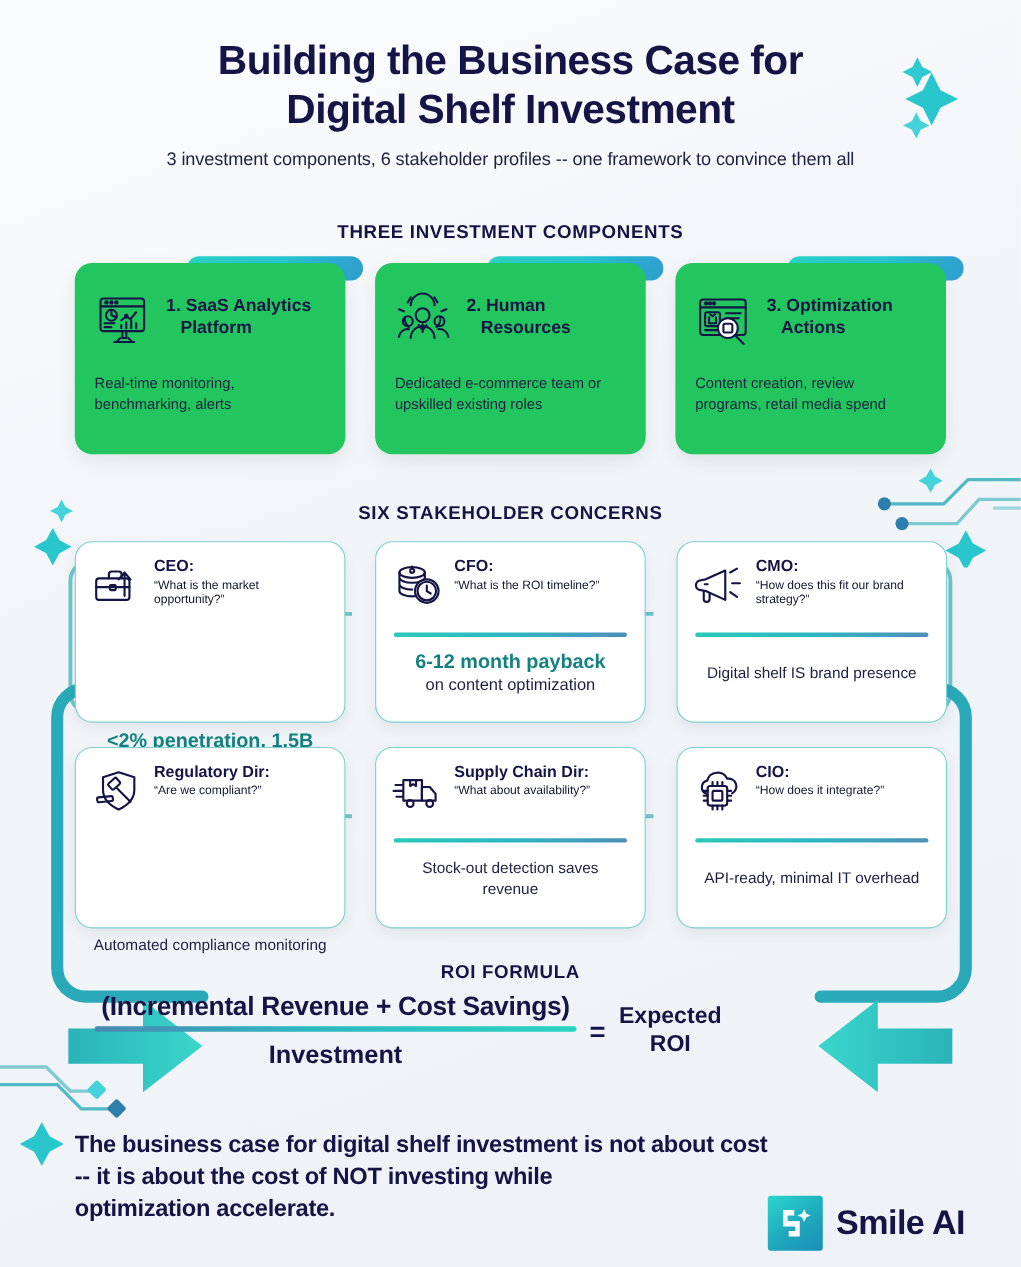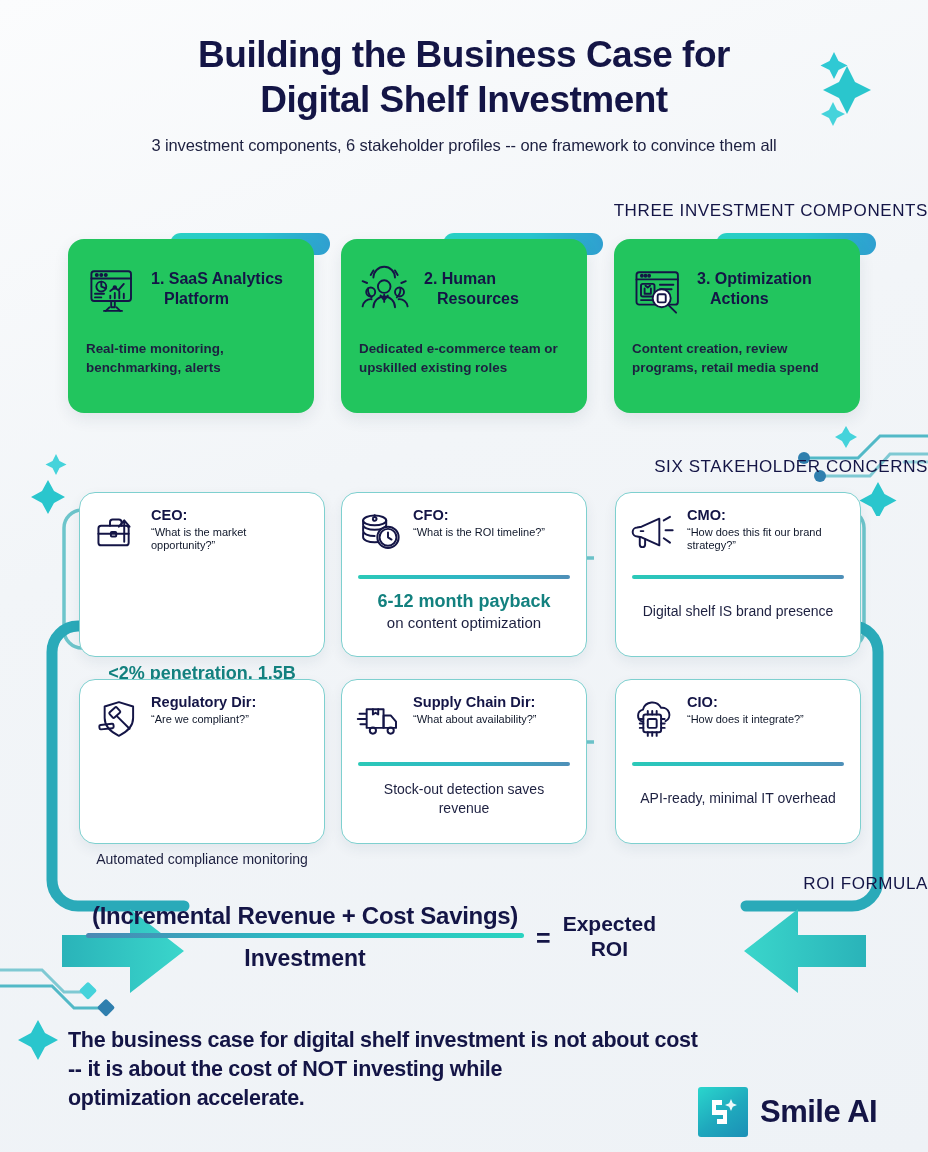--- a/index.html
+++ b/index.html
@@ -22,22 +22,22 @@
     font-size: 37px; font-weight: 700; letter-spacing: -0.5px;
     line-height: 1.22; color: #141546;
   }
   .subtitle {
     margin-top: 14px; font-size: 16.5px; color: #1d2040; font-weight: 400;
     letter-spacing: -0.1px;
   }
 
   
   .section-label {
-    position: absolute; width: 928px; text-align: right;
-    font-size: 17px; font-weight: 400; letter-spacing: 0.6px; color: #141546;
+    position: absolute; width: 928px; text-align: center;
+    font-size: 17px; font-weight: 700; letter-spacing: 0.6px; color: #141546;
   }
 
   
   .comp-row { position: absolute; top: 233px; left: 68px; width: 792px; height: 180px; }
   .comp-card {
     position: absolute; top: 6px; width: 246px; height: 174px;
     background: #22c55e; border-radius: 16px;
     box-shadow: 0 6px 16px rgba(30,50,80,0.09);
     padding: 26px 20px 18px 18px;
   }
@@ -53,35 +53,35 @@
   .comp-tab.t2 { left: 375px; }
   .comp-tab.t3 { left: 648px; }
   .comp-head { display: flex; align-items: flex-start; gap: 11px; }
   .comp-icon { width: 54px; height: 54px; flex: 0 0 54px; }
   .comp-title {
     font-size: 16px; font-weight: 700; color: #141546; line-height: 1.25;
     padding-top: 4px;
   }
   .comp-title .ln2 { display: block; padding-left: 13px; }
   .comp-desc {
-    margin-top: 20px; font-size: 13.4px; line-height: 1.42; color: #1d2040; font-weight: bold;
+    margin-top: 20px; font-size: 13.4px; line-height: 1.42; color: #1d2040;
   }
 
   
   .stake-grid { position: absolute; left: 68px; top: 492px; width: 792px; }
   .stake-card {
     position: absolute; width: 246px; height: 165px;
     background: #ffffff; border: 1.6px solid #7ed0cf; border-radius: 16px;
     box-shadow: 0 5px 13px rgba(30,50,80,0.07);
     padding: 13px 14px 12px 14px;
     display: flex; flex-direction: column;
   }
   .stake-card.r1 { top: 0; }
   .stake-card.r2 { top: 187px; }
-  .stake-card.col1 { left: 11px; gap: 44px; }
+  .stake-card.col1 { left: 0; gap: 44px; }
   .stake-card.col2 { left: 273px; }
   .stake-card.col3 { left: 547px; }
   .stake-head { display: flex; align-items: flex-start; gap: 9px; min-height: 62px; }
   .stake-icon { width: 48px; height: 48px; flex: 0 0 48px; margin-top: 2px; }
   .stake-text { padding-top: 1px; }
   .stake-role { font-size: 14.6px; font-weight: 700; color: #141546; line-height: 1.2; }
   .stake-quote {
     font-size: 11px; color: #0f172a; line-height: 1.26; margin-top: 1px;
   }
   .stake-rule {

